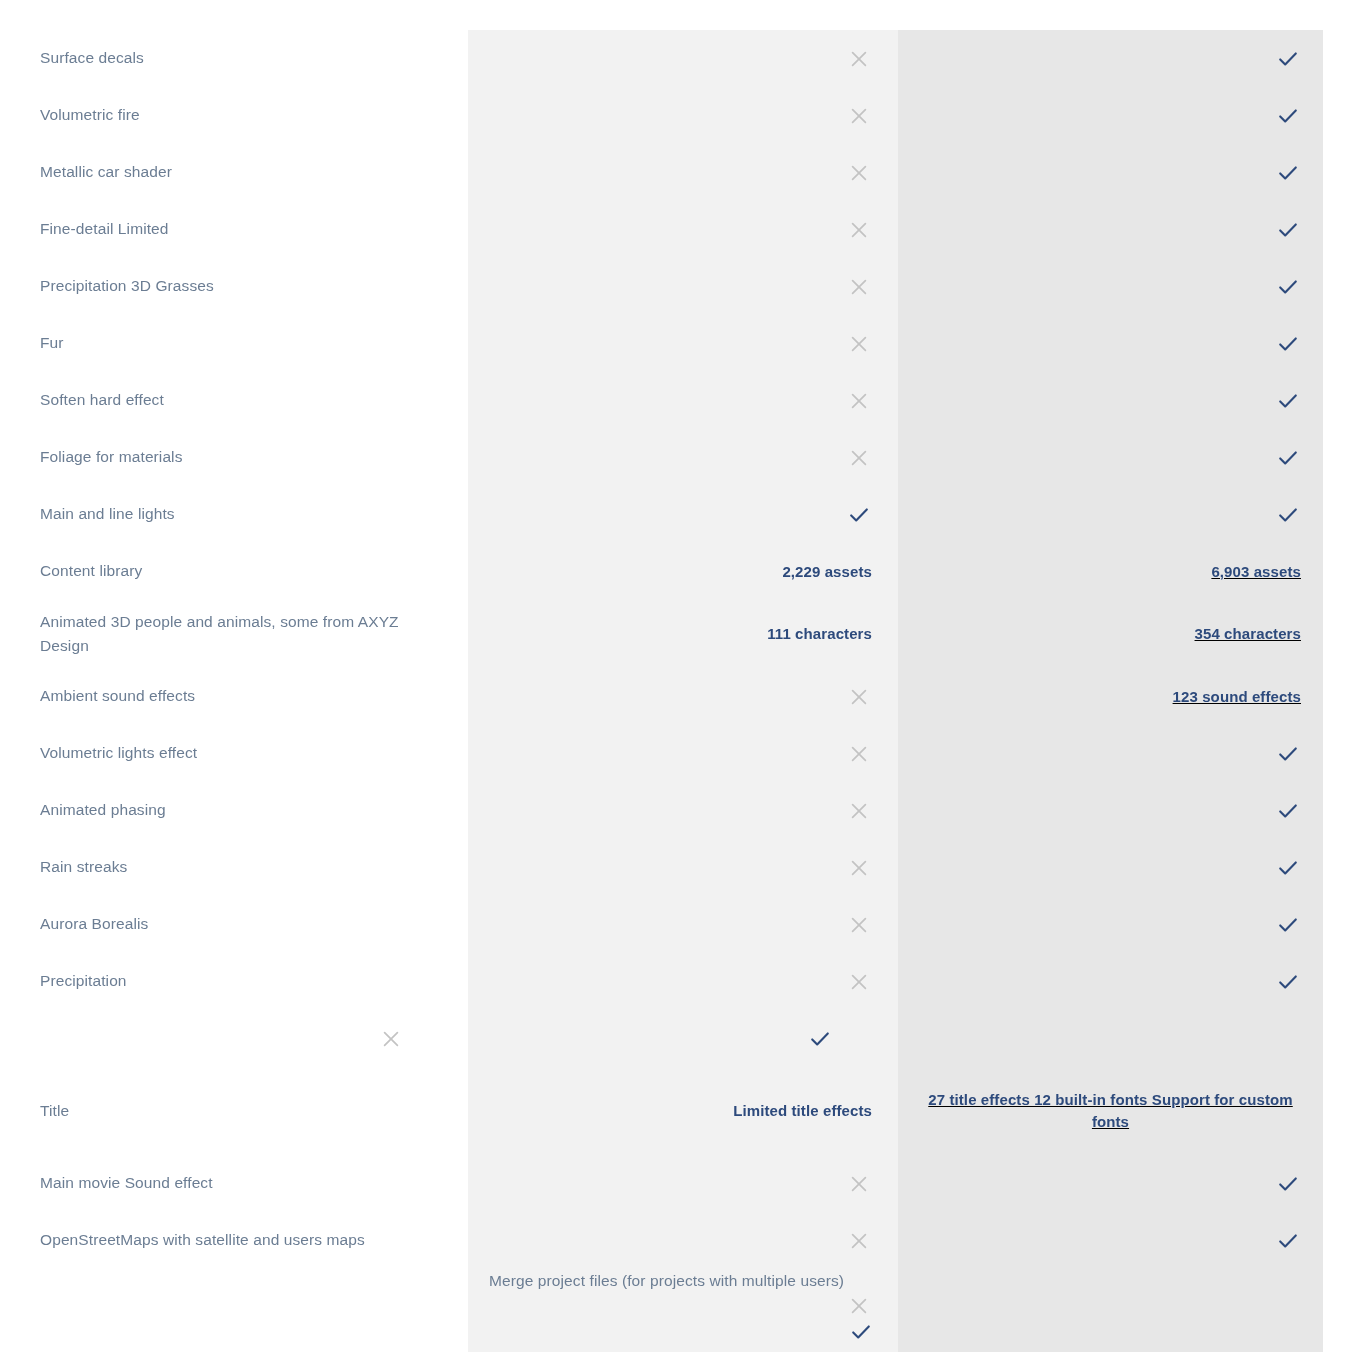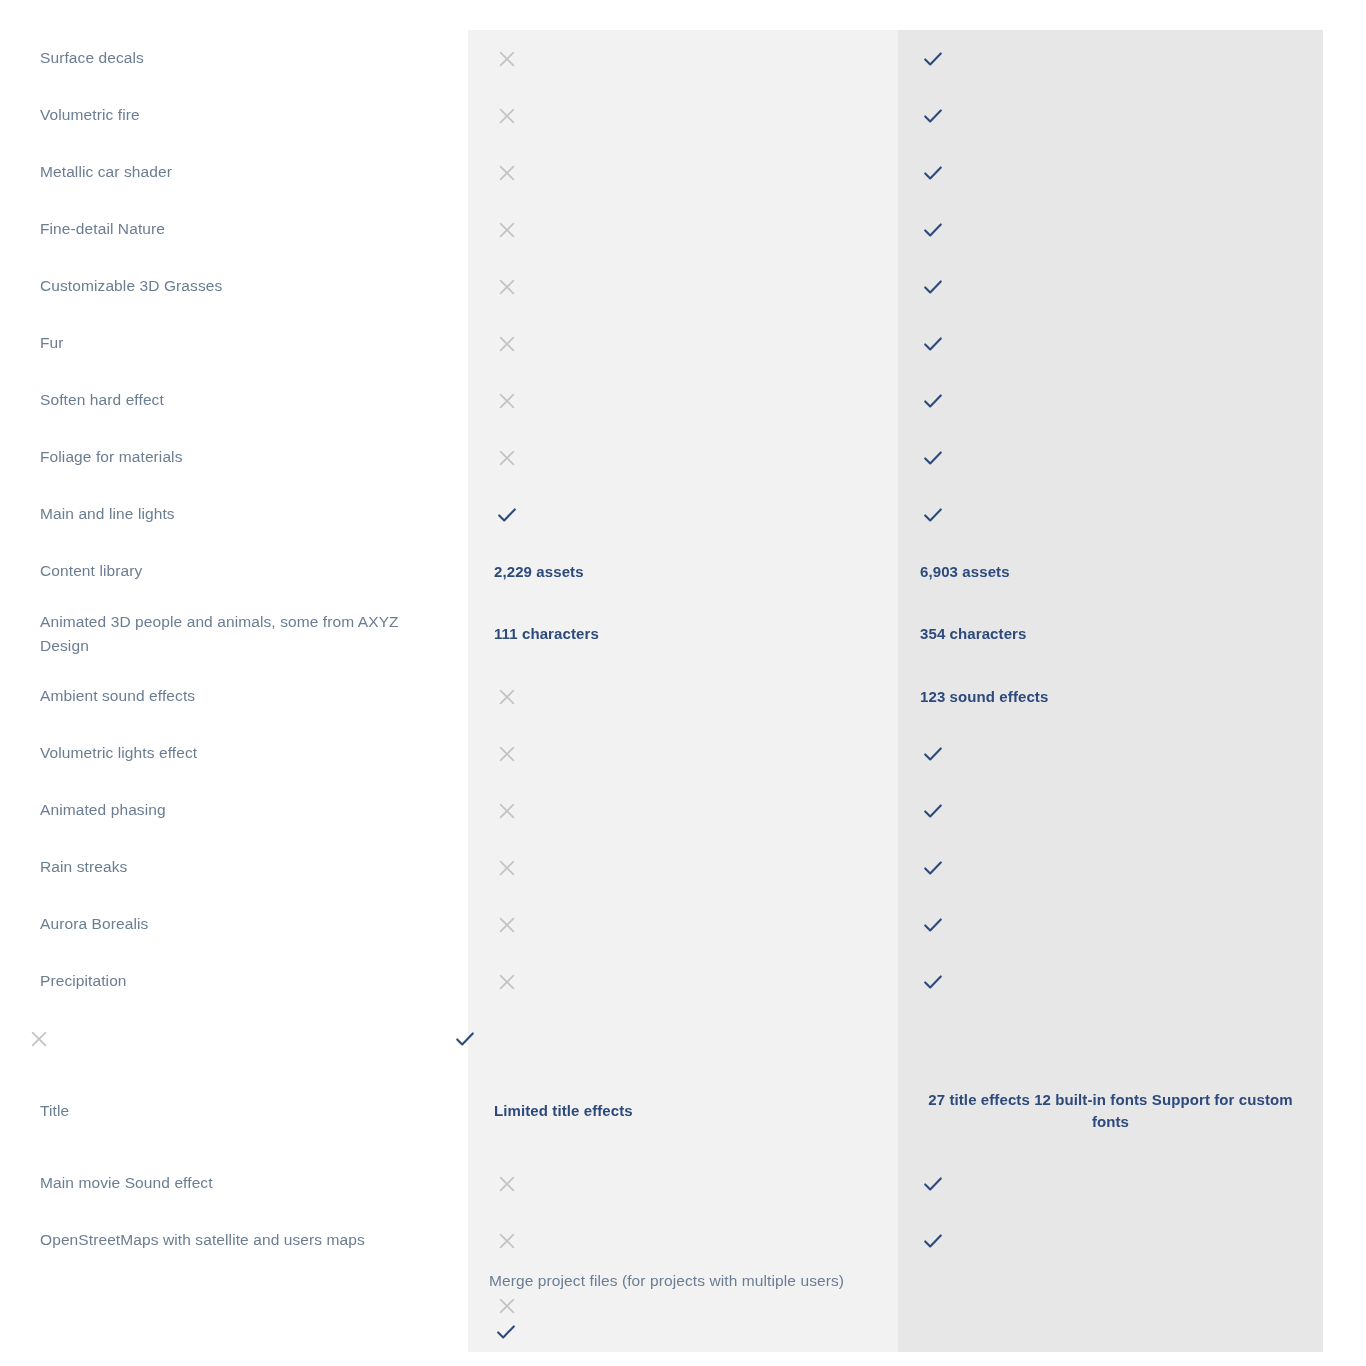--- a/index.html
+++ b/index.html
@@ -62,25 +62,25 @@
     font-size: 15.5px;
     line-height: 1.55;
     color: #6b7d93;
     letter-spacing: 0.1px;
   }
 
   .cell-val {
     box-sizing: border-box;
     display: flex;
     align-items: center;
-    justify-content: flex-start;
+    justify-content: flex-end;
     text-align: center;
   }
   .cell-val.col-a { width: 430px; padding: 0 26px; }
-  .cell-val.col-b { width: 425px; padding: 0 22px; }
+  .cell-val.col-b { width: 425px; padding: 0 22px; text-decoration: underline; }
 
   .val-text {
     font-size: 15px;
     font-weight: bold;
     color: #2d4a7c;
     line-height: 1.45;
     letter-spacing: 0.1px;
   }
 
   .icon-wrap {
@@ -153,38 +153,38 @@
         </div>
         <div class="cell-val col-b">
           <span class="icon-wrap">
             <svg width="26" height="26" viewBox="0 0 26 26" aria-hidden="true">
               <path d="M5.2 13.4 L10.2 18.4 L20.8 7.4" fill="none" stroke="#2d4a7c" stroke-width="2.1" stroke-linecap="round" stroke-linejoin="round"></path>
             </svg>
           </span>
         </div>
       </div>
       <div class="row h-std">
-        <div class="cell-label">Fine-detail Nature</div>
-        <div class="cell-val col-a">
-          <span class="icon-wrap">
-            <svg width="26" height="26" viewBox="0 0 26 26" aria-hidden="true">
-              <path d="M6.6 6.6 L19.4 19.4 M19.4 6.6 L6.6 19.4" fill="none" stroke="#c3c3c3" stroke-width="1.7" stroke-linecap="round"></path>
-            </svg>
-          </span>
-        </div>
-        <div class="cell-val col-b">
-          <span class="icon-wrap">
-            <svg width="26" height="26" viewBox="0 0 26 26" aria-hidden="true">
-              <path d="M5.2 13.4 L10.2 18.4 L20.8 7.4" fill="none" stroke="#2d4a7c" stroke-width="2.1" stroke-linecap="round" stroke-linejoin="round"></path>
-            </svg>
-          </span>
-        </div>
-      </div>
-      <div class="row h-std">
-        <div class="cell-label">Customizable 3D Grasses</div>
+        <div class="cell-label">Fine-detail Limited</div>
+        <div class="cell-val col-a">
+          <span class="icon-wrap">
+            <svg width="26" height="26" viewBox="0 0 26 26" aria-hidden="true">
+              <path d="M6.6 6.6 L19.4 19.4 M19.4 6.6 L6.6 19.4" fill="none" stroke="#c3c3c3" stroke-width="1.7" stroke-linecap="round"></path>
+            </svg>
+          </span>
+        </div>
+        <div class="cell-val col-b">
+          <span class="icon-wrap">
+            <svg width="26" height="26" viewBox="0 0 26 26" aria-hidden="true">
+              <path d="M5.2 13.4 L10.2 18.4 L20.8 7.4" fill="none" stroke="#2d4a7c" stroke-width="2.1" stroke-linecap="round" stroke-linejoin="round"></path>
+            </svg>
+          </span>
+        </div>
+      </div>
+      <div class="row h-std">
+        <div class="cell-label">Precipitation 3D Grasses</div>
         <div class="cell-val col-a">
           <span class="icon-wrap">
             <svg width="26" height="26" viewBox="0 0 26 26" aria-hidden="true">
               <path d="M6.6 6.6 L19.4 19.4 M19.4 6.6 L6.6 19.4" fill="none" stroke="#c3c3c3" stroke-width="1.7" stroke-linecap="round"></path>
             </svg>
           </span>
         </div>
         <div class="cell-val col-b">
           <span class="icon-wrap">
             <svg width="26" height="26" viewBox="0 0 26 26" aria-hidden="true">

